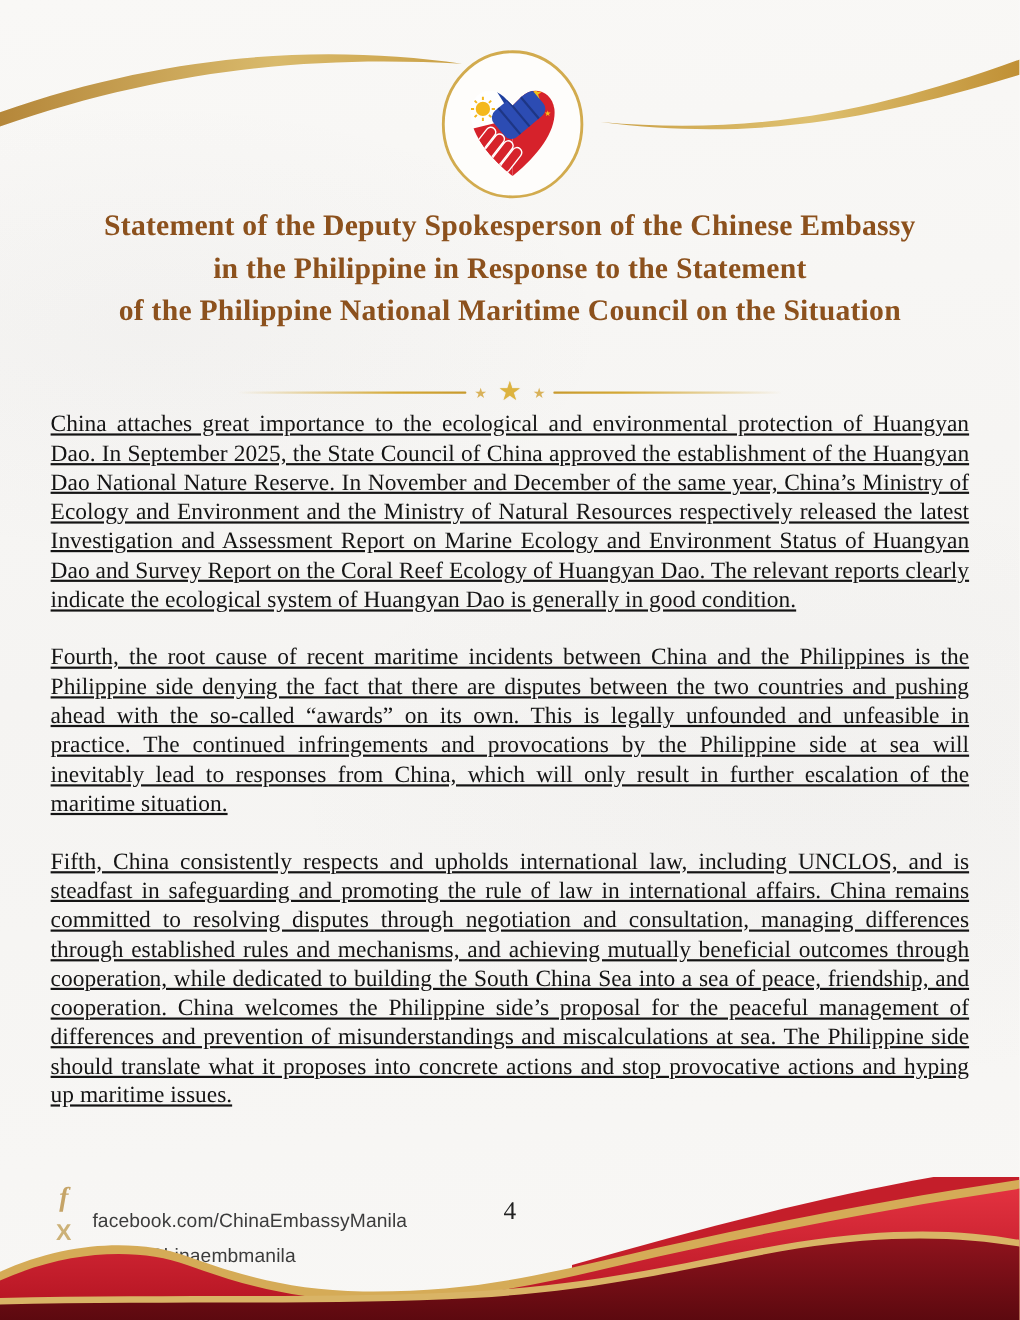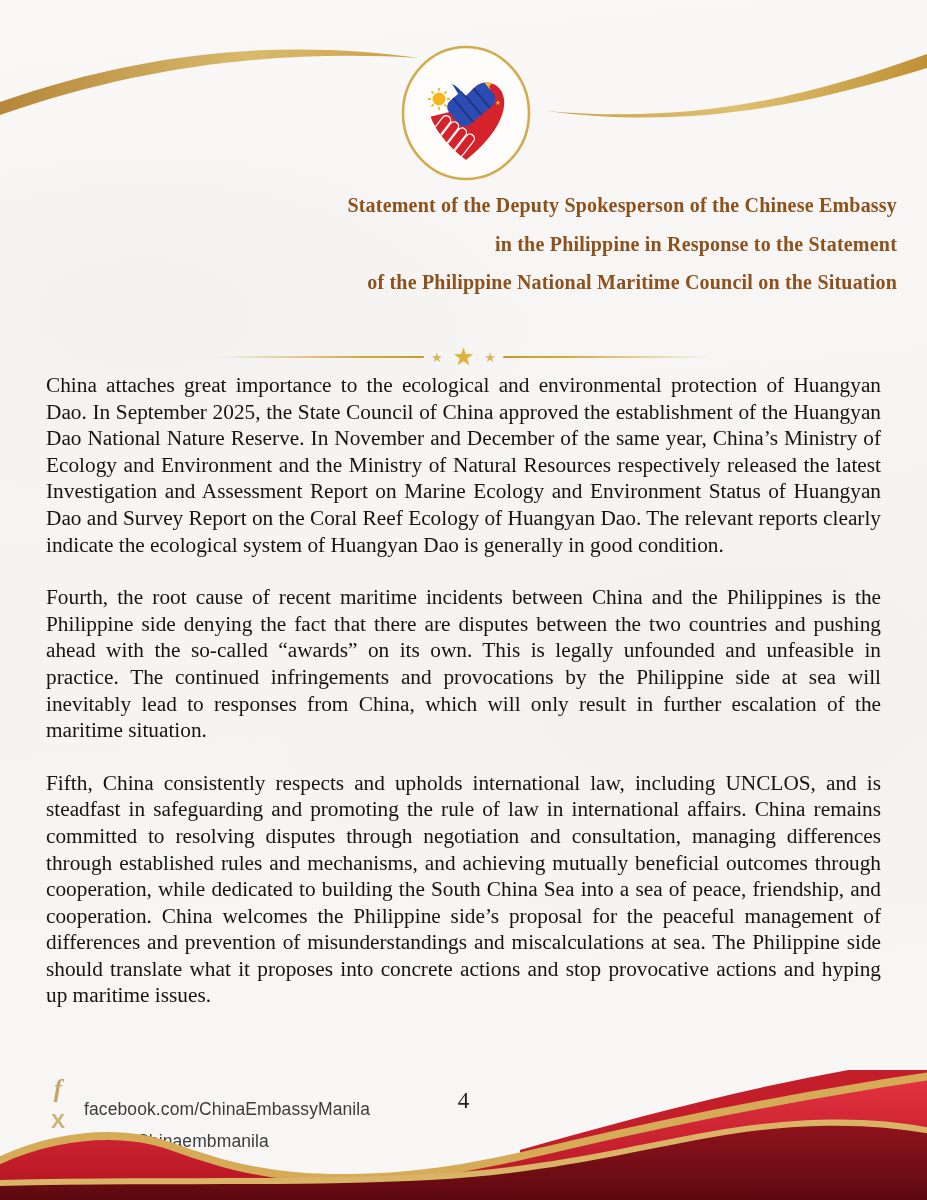--- a/index.html
+++ b/index.html
@@ -12,43 +12,43 @@
     background-image:
       radial-gradient(ellipse 600px 300px at 15% 25%, rgba(120,120,130,0.04), transparent 70%),
       radial-gradient(ellipse 700px 400px at 80% 60%, rgba(120,120,130,0.03), transparent 70%),
       linear-gradient(175deg,#f9f8f6 0%,#f5f4f2 50%,#f8f7f5 100%);
     font-family:"Liberation Serif","DejaVu Serif",serif;
   }
   .header-deco{position:absolute;top:0;left:0;width:927px;height:195px;}
   .logo-wrap{position:absolute;left:399px;top:42px;width:134px;height:144px;}
   .doc-title{
     position:absolute;top:186px;left:30px;right:30px;
-    margin:0;text-align:right;
-    font-size:20px;font-weight:bold;line-height:38.5px;
+    margin:0;text-align:center;
+    font-size:27px;font-weight:bold;line-height:38.5px;
     color:#8c511d;letter-spacing:0.2px;
   }
   .doc-title span{display:block;}
   .divider{
     position:absolute;top:344px;left:0;right:0;
     display:flex;align-items:center;justify-content:center;height:26px;
   }
   .div-line{width:208px;height:2.6px;border-radius:2px;}
   .div-line.left{background:linear-gradient(to right,rgba(212,169,55,0),#d4a937 70%,#c89a2e);}
   .div-line.right{background:linear-gradient(to left,rgba(212,169,55,0),#d4a937 70%,#c89a2e);}
   .star{color:#ddb33f;line-height:1;}
   .star.small{font-size:13px;margin:0 7px;color:#d9b25a;}
   .star.big{font-size:24px;margin:0 3px;text-shadow:0 0 1px rgba(200,160,50,.5);}
   .body-text{
     position:absolute;top:372px;left:46px;right:46px;
     color:#141414;
   }
   .body-text p{
     margin:0 0 26px 0;
     font-size:21.3px;line-height:26.6px;
-    text-align:justify;text-justify:inter-word;
+    text-align:justify;text-justify:inter-word;text-decoration:underline;
   }
   .social{position:absolute;left:44px;top:1074px;font-family:"Liberation Sans","DejaVu Sans",sans-serif;}
   .social-row{display:flex;align-items:center;height:30px;margin-bottom:2px;cursor:pointer;}
   .social-icon{
     width:28px;text-align:center;margin-right:12px;
     font-weight:bold;color:#c5a467;
   }
   .fb-glyph{font-size:25px;font-family:"Liberation Serif",serif;font-style:italic;font-weight:bold;}
   .x-glyph{font-size:21px;font-family:"Liberation Sans",sans-serif;font-weight:bold;color:#ccb177;}
   .social-text{font-size:17.5px;color:#3c3c3c;letter-spacing:0.1px;margin-top:40px;}

